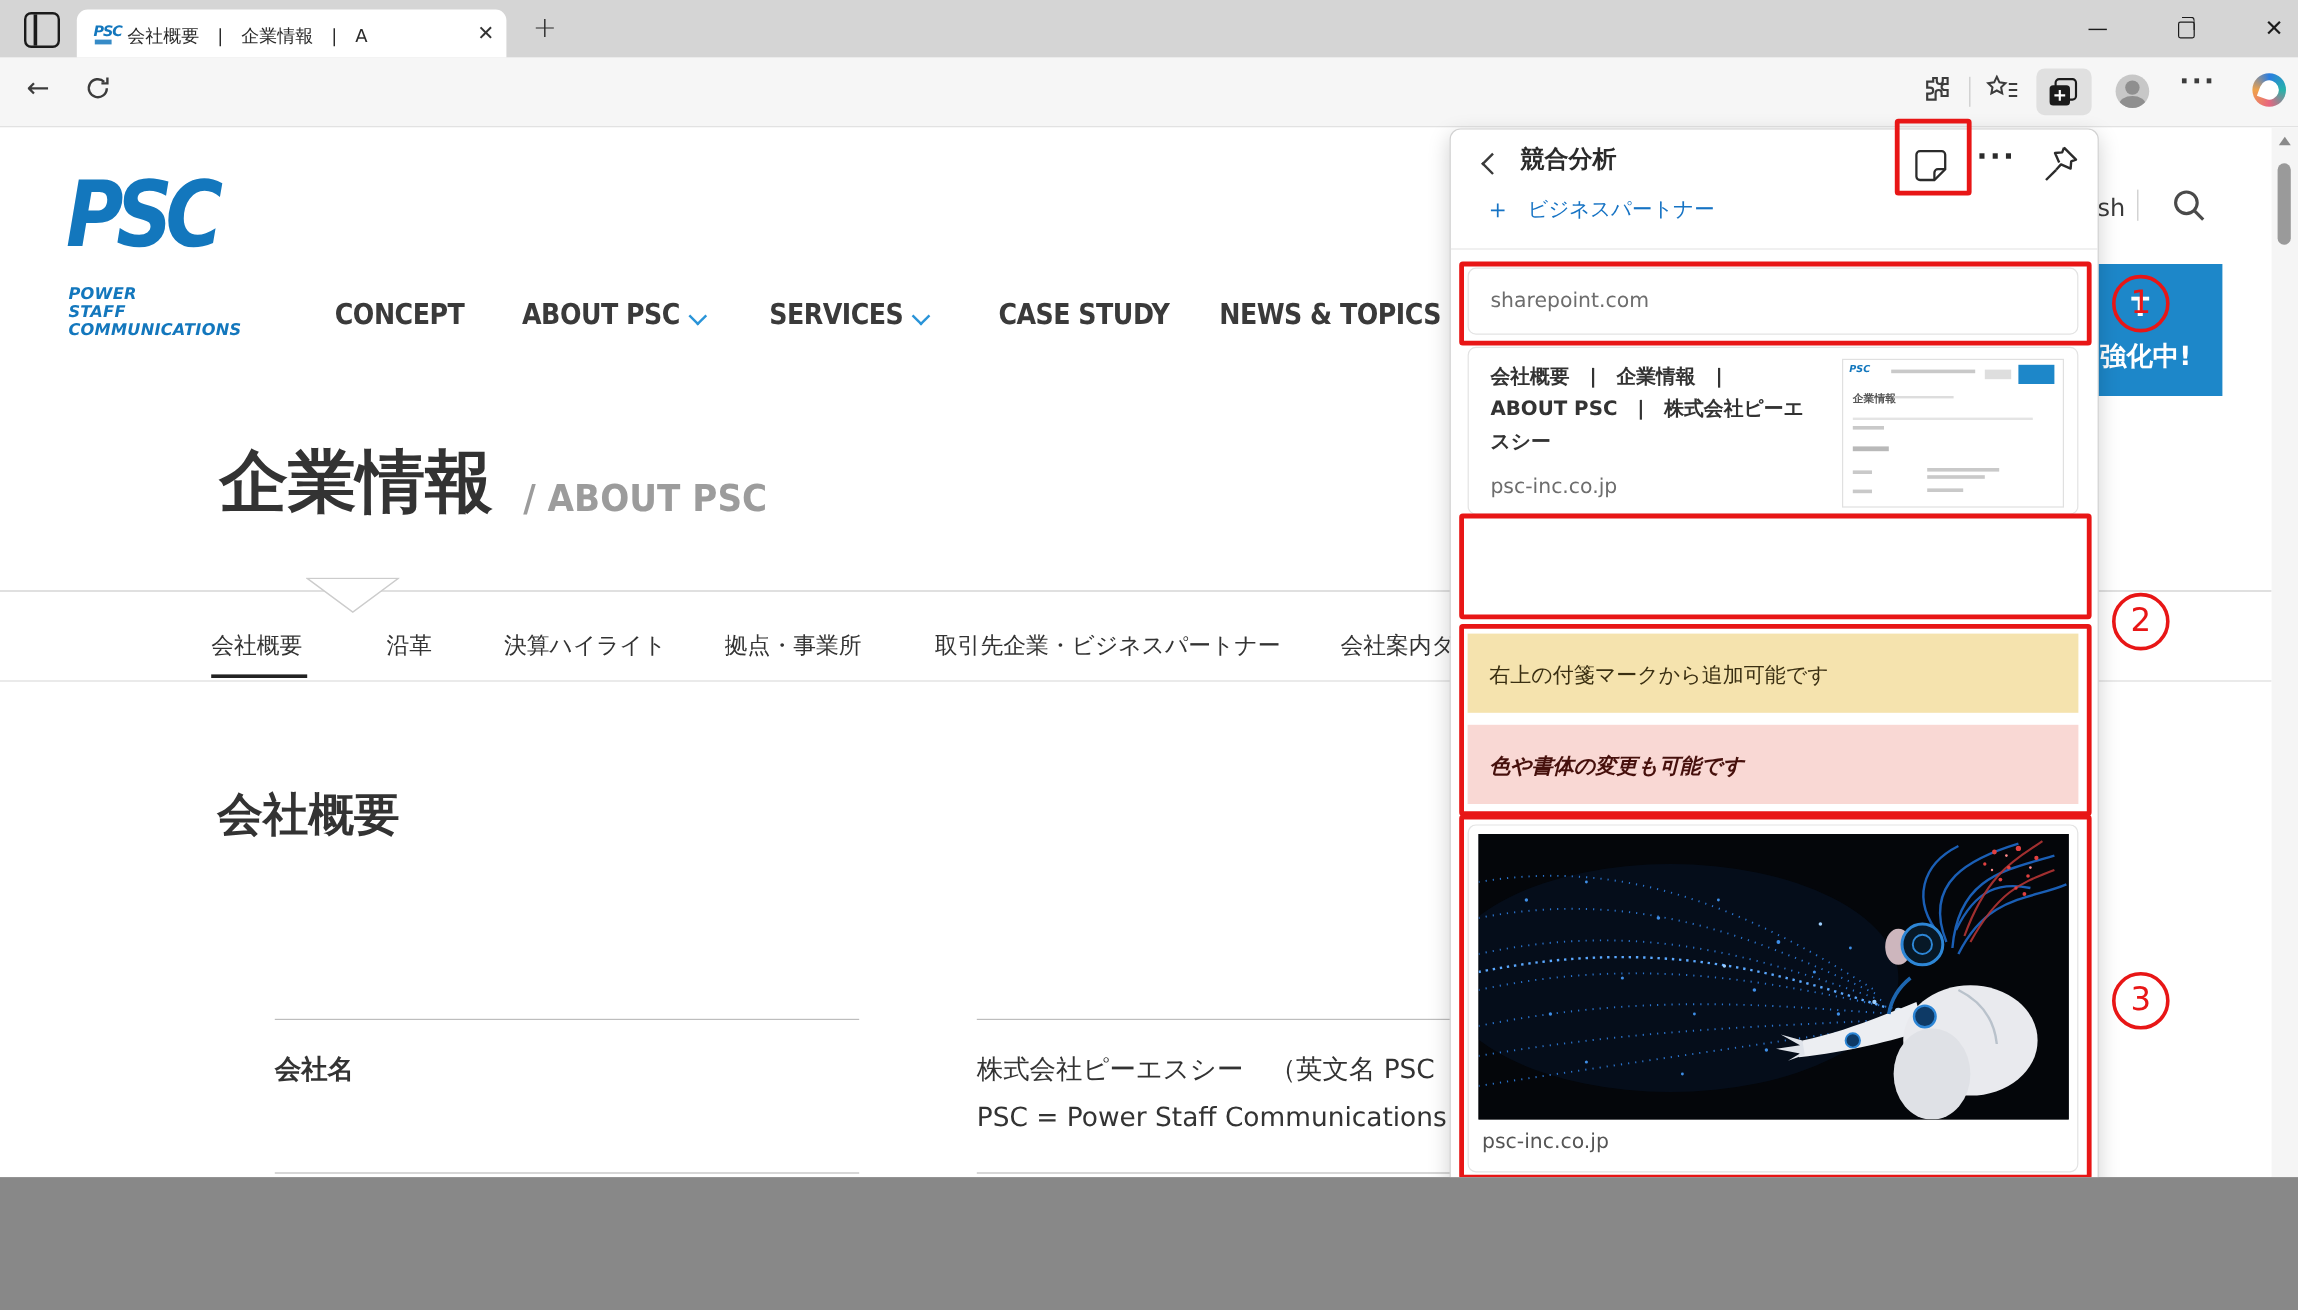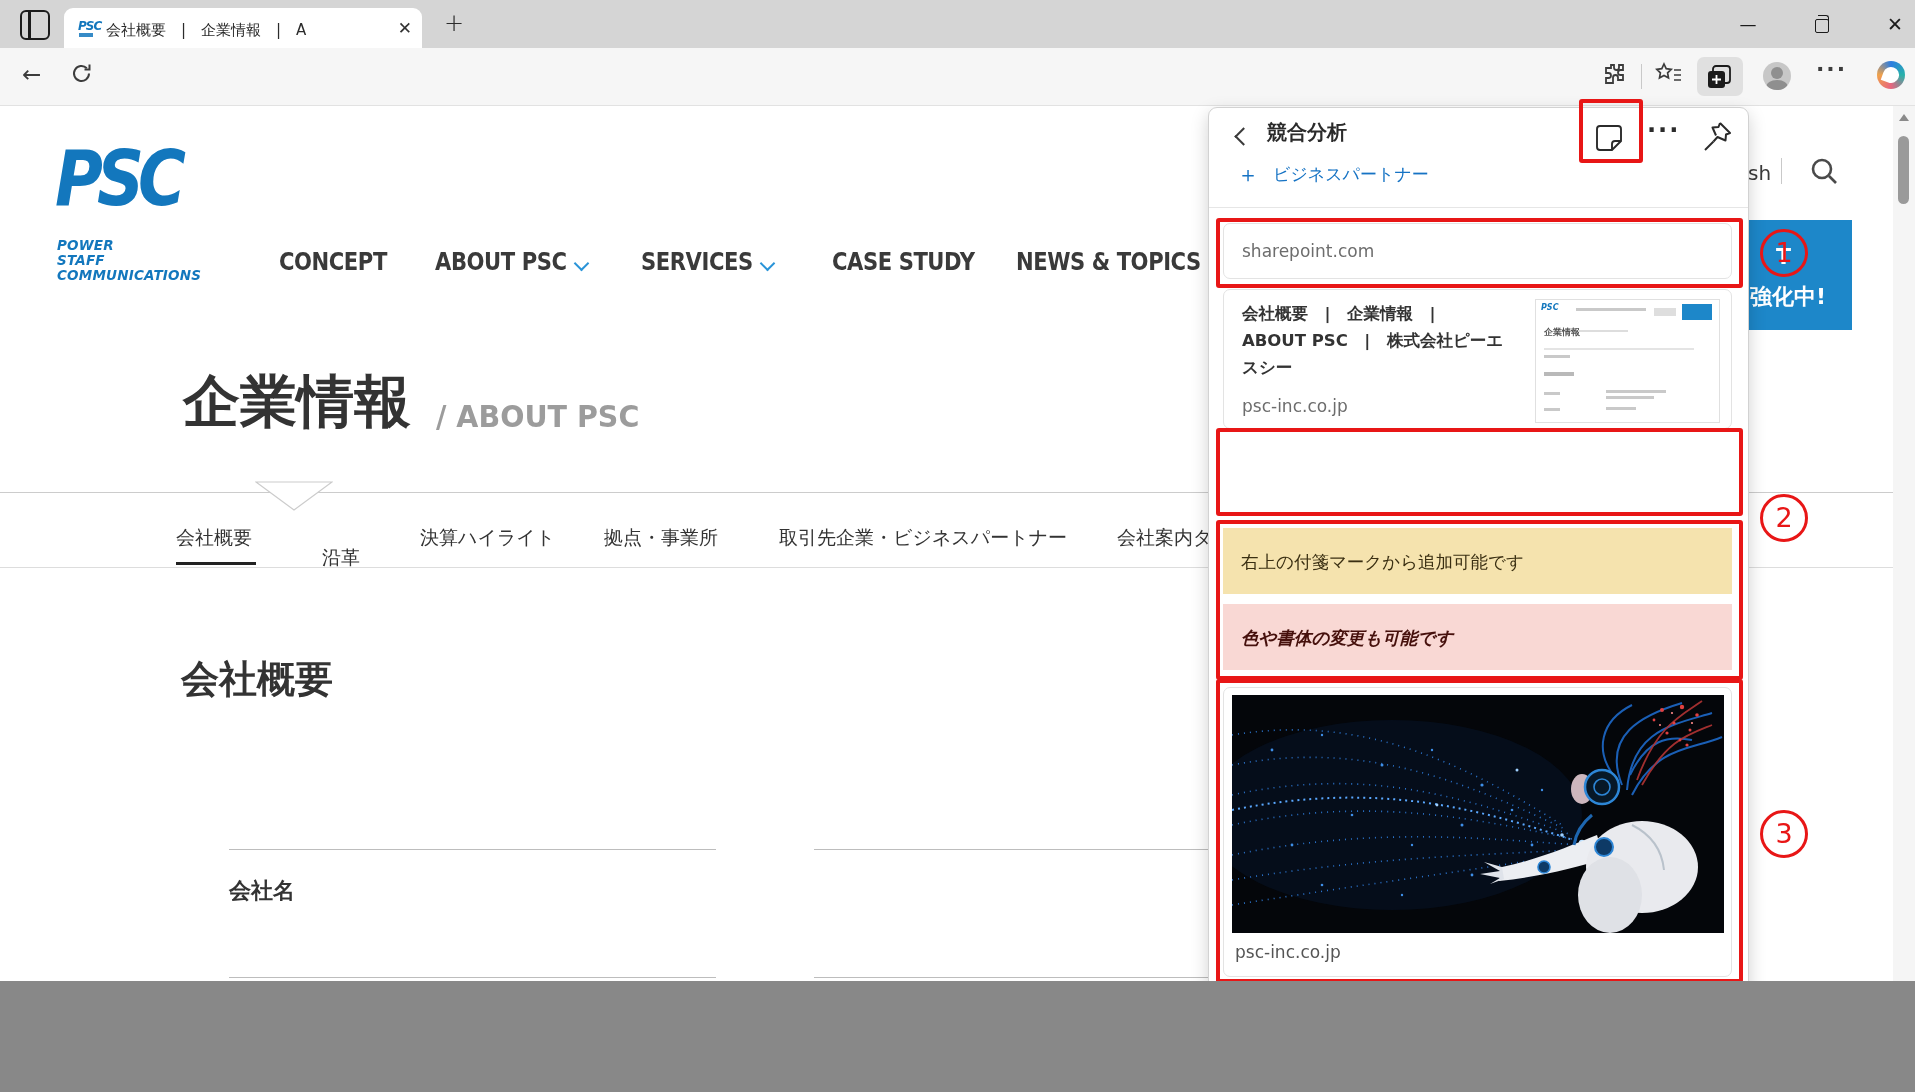--- a/index.html
+++ b/index.html
@@ -180,34 +180,36 @@
 
     <div class="hr1"></div>
     <span class="abs" style="left:255px;top:375px;">
       <svg width="78" height="32" viewBox="0 0 78 32">
           <polygon points="1,1 39,29 77,1" fill="#fff" stroke="#ccc" stroke-width="1.2"></polygon>
         </svg>
     </span>
 
     <div class="subnav">
       <span style="left:176px;">会社概要</span>
-      <span style="left:322px;margin-top:20px;">沿革</span>
+      <span style="left:322px;">沿革</span>
       <span style="left:420px;">決算ハイライト</span>
       <span style="left:604px;">拠点・事業所</span>
       <span style="left:779px;">取引先企業・ビジネスパートナー</span>
       <span style="left:1117px;">会社案内ダ</span>
     </div>
     <div class="subnav-underline"></div>
     <div class="hr2"></div>
 
     <h2 class="sec-title" style="margin:0;">会社概要</h2>
 
     <div class="tline" style="left:229px;top:743px;width:487px;"></div>
     <div class="tline" style="left:814px;top:743px;width:676px;"></div>
     <span class="tlabel" style="left:229px;top:770px;">会社名</span>
+    <span class="tval" style="left:814px;top:770px;">株式会社ピーエスシー　（英文名 PSC</span>
+    <span class="tval" style="left:814px;top:813px;">PSC = Power Staff Communications</span>
     <div class="tline" style="left:229px;top:871px;width:487px;"></div>
     <div class="tline" style="left:814px;top:871px;width:676px;"></div>
     <span class="tlabel" style="left:229px;top:916px;">設立</span>
     <span class="tval" style="left:814px;top:916px;margin-top:16px;">1996年9月</span>
     <div class="dotted"></div>
   </div>
 
   <div class="scrolltrack">
     <div class="scrollup"></div>
     <div class="scrollthumb"></div>

